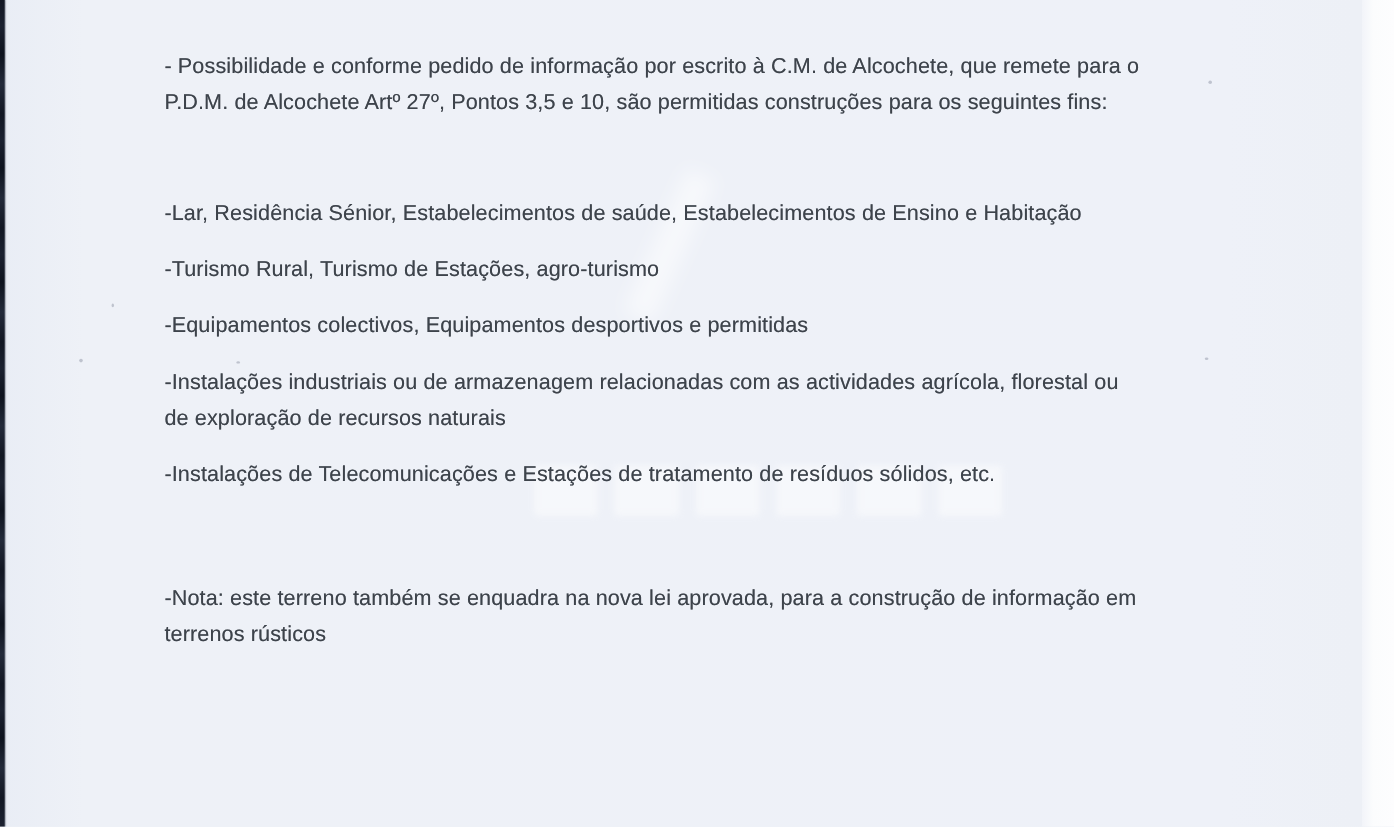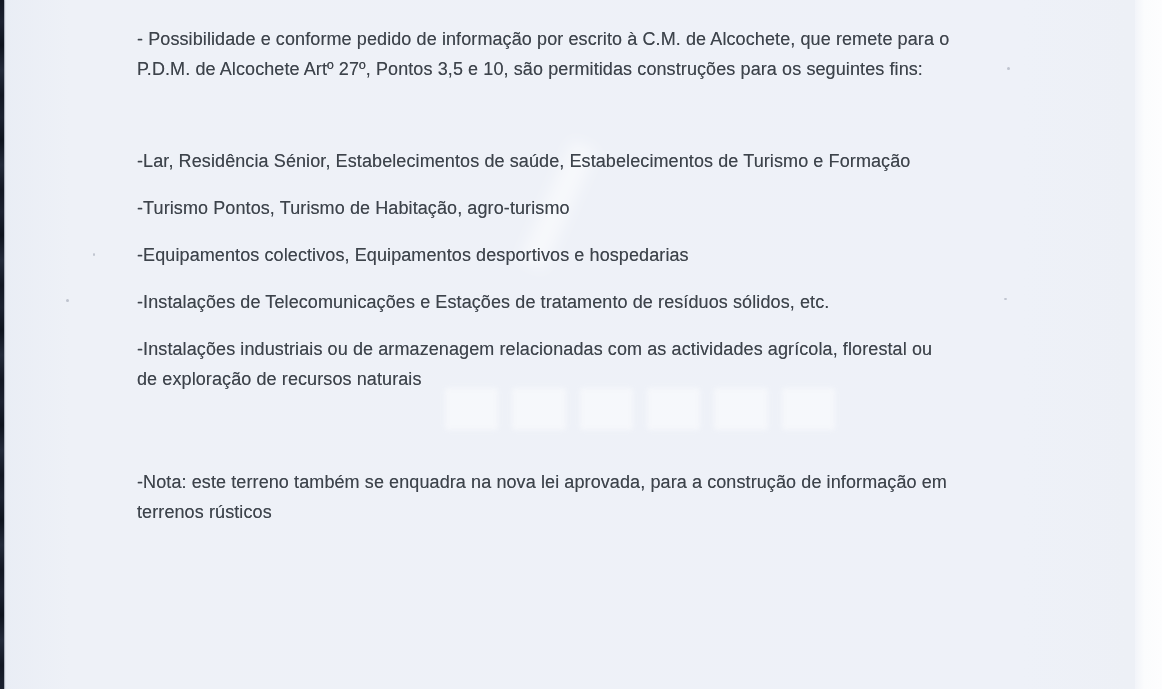--- a/index.html
+++ b/index.html
@@ -35,21 +35,21 @@
     position: absolute;
     right: 0;
     top: 0;
     width: 27px;
     height: 689px;
     background: linear-gradient(90deg, #f2f4f9 0%, #fbfcfd 35%, #fdfdfe 100%);
   }
   .doc-text {
     position: absolute;
     left: 137px;
-    top: 24px;
+    top: 40px;
     width: 818px;
     color: #3d434b;
     font-size: 18px;
     line-height: 30px;
     letter-spacing: 0.1px;
     text-shadow: 0 0 0.5px rgba(61,67,75,0.55);
   }
   .intro {
     margin: 0 0 62px 0;
   }
@@ -111,25 +111,25 @@
     <div class="wm-block"></div>
     <div class="wm-block"></div>
     <div class="wm-block"></div>
     <div class="wm-block"></div>
     <div class="wm-block"></div>
   </div>
 
   <div class="doc-text">
     <p class="intro">- Possibilidade e conforme pedido de informação por escrito à C.M. de Alcochete, que remete para o P.D.M. de Alcochete Artº 27º, Pontos 3,5 e 10, são permitidas construções para os seguintes fins:</p>
 
-    <p class="item">-Lar, Residência Sénior, Estabelecimentos de saúde, Estabelecimentos de Turismo e Formação</p>
-    <p class="item">-Turismo Pontos, Turismo de Habitação, agro-turismo</p>
-    <p class="item">-Equipamentos colectivos, Equipamentos desportivos e hospedarias</p>
+    <p class="item">-Lar, Residência Sénior, Estabelecimentos de saúde, Estabelecimentos de Ensino e Habitação</p>
+    <p class="item">-Turismo Rural, Turismo de Estações, agro-turismo</p>
+    <p class="item">-Equipamentos colectivos, Equipamentos desportivos e permitidas</p>
+    <p class="item">-Instalações industriais ou de armazenagem relacionadas com as actividades agrícola, florestal ou de exploração de recursos naturais</p>
     <p class="item">-Instalações de Telecomunicações e Estações de tratamento de resíduos sólidos, etc.</p>
-    <p class="item">-Instalações industriais ou de armazenagem relacionadas com as actividades agrícola, florestal ou de exploração de recursos naturais</p>
 
     <p class="note">-Nota: este terreno também se enquadra na nova lei aprovada, para a construção de informação em terrenos rústicos</p>
   </div>
 
   <div class="speck s1"></div>
   <div class="speck s2"></div>
   <div class="speck s3"></div>
   <div class="speck s4"></div>
   <div class="speck s5"></div>
 

